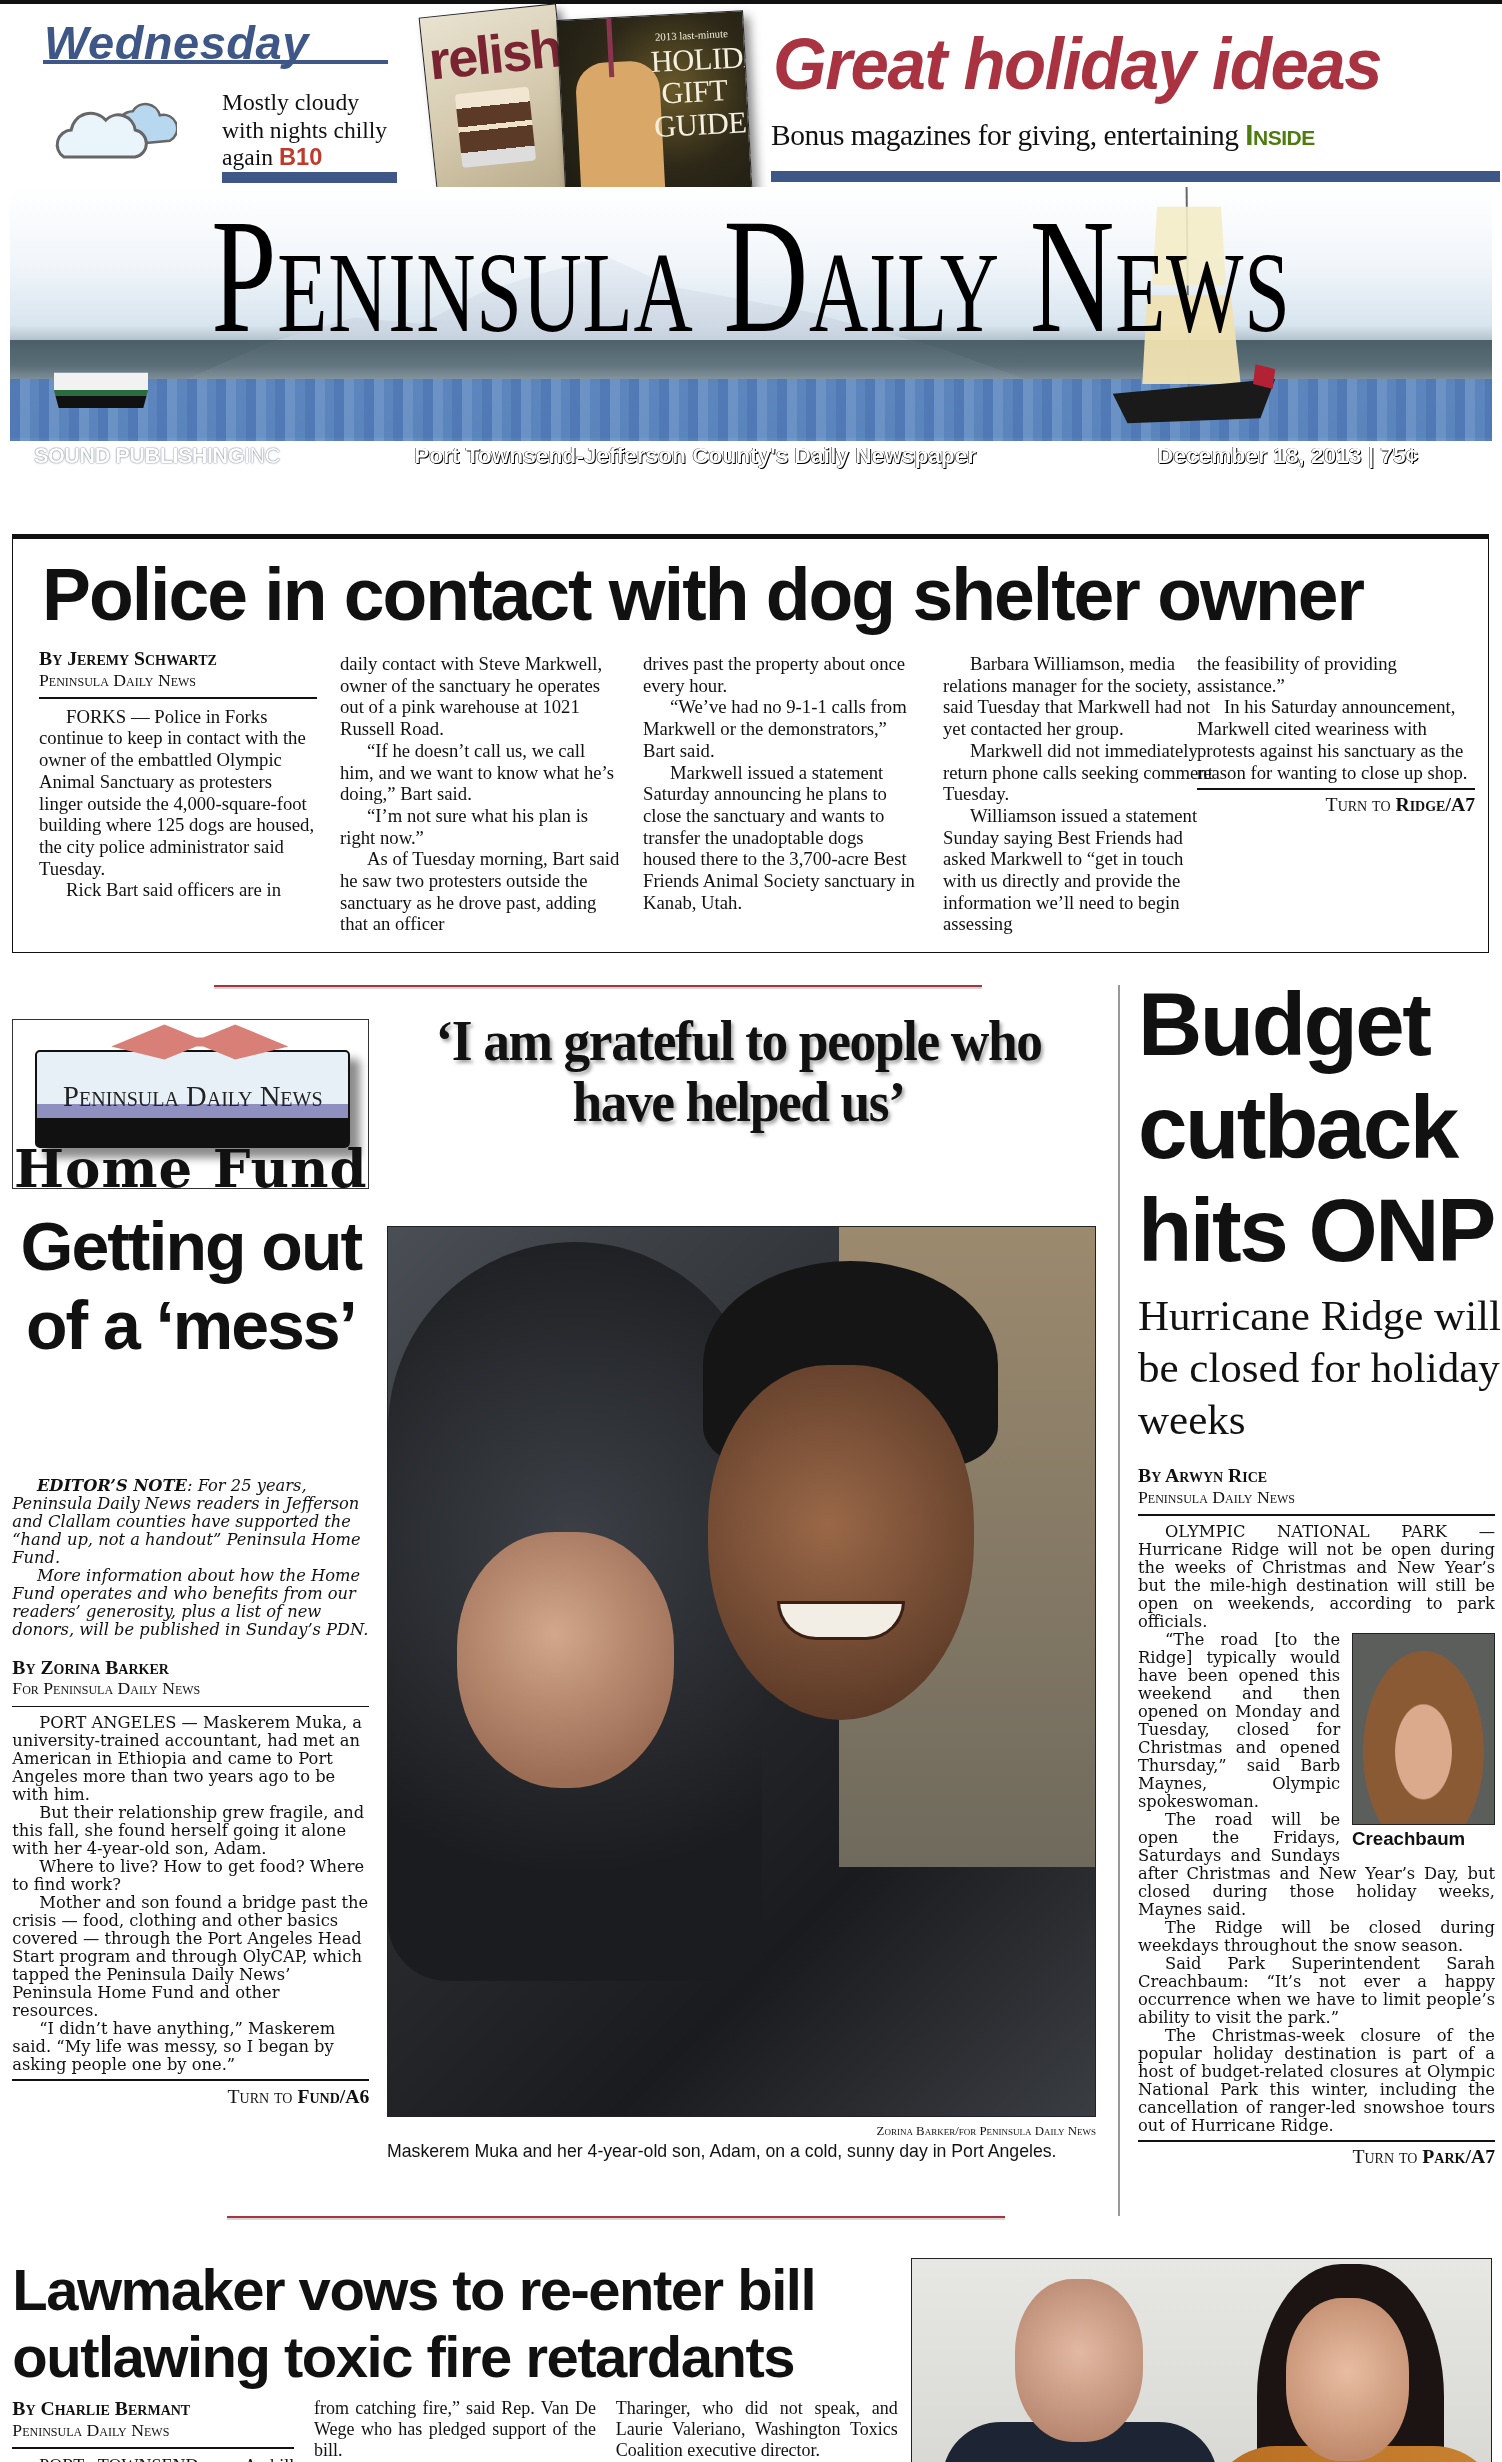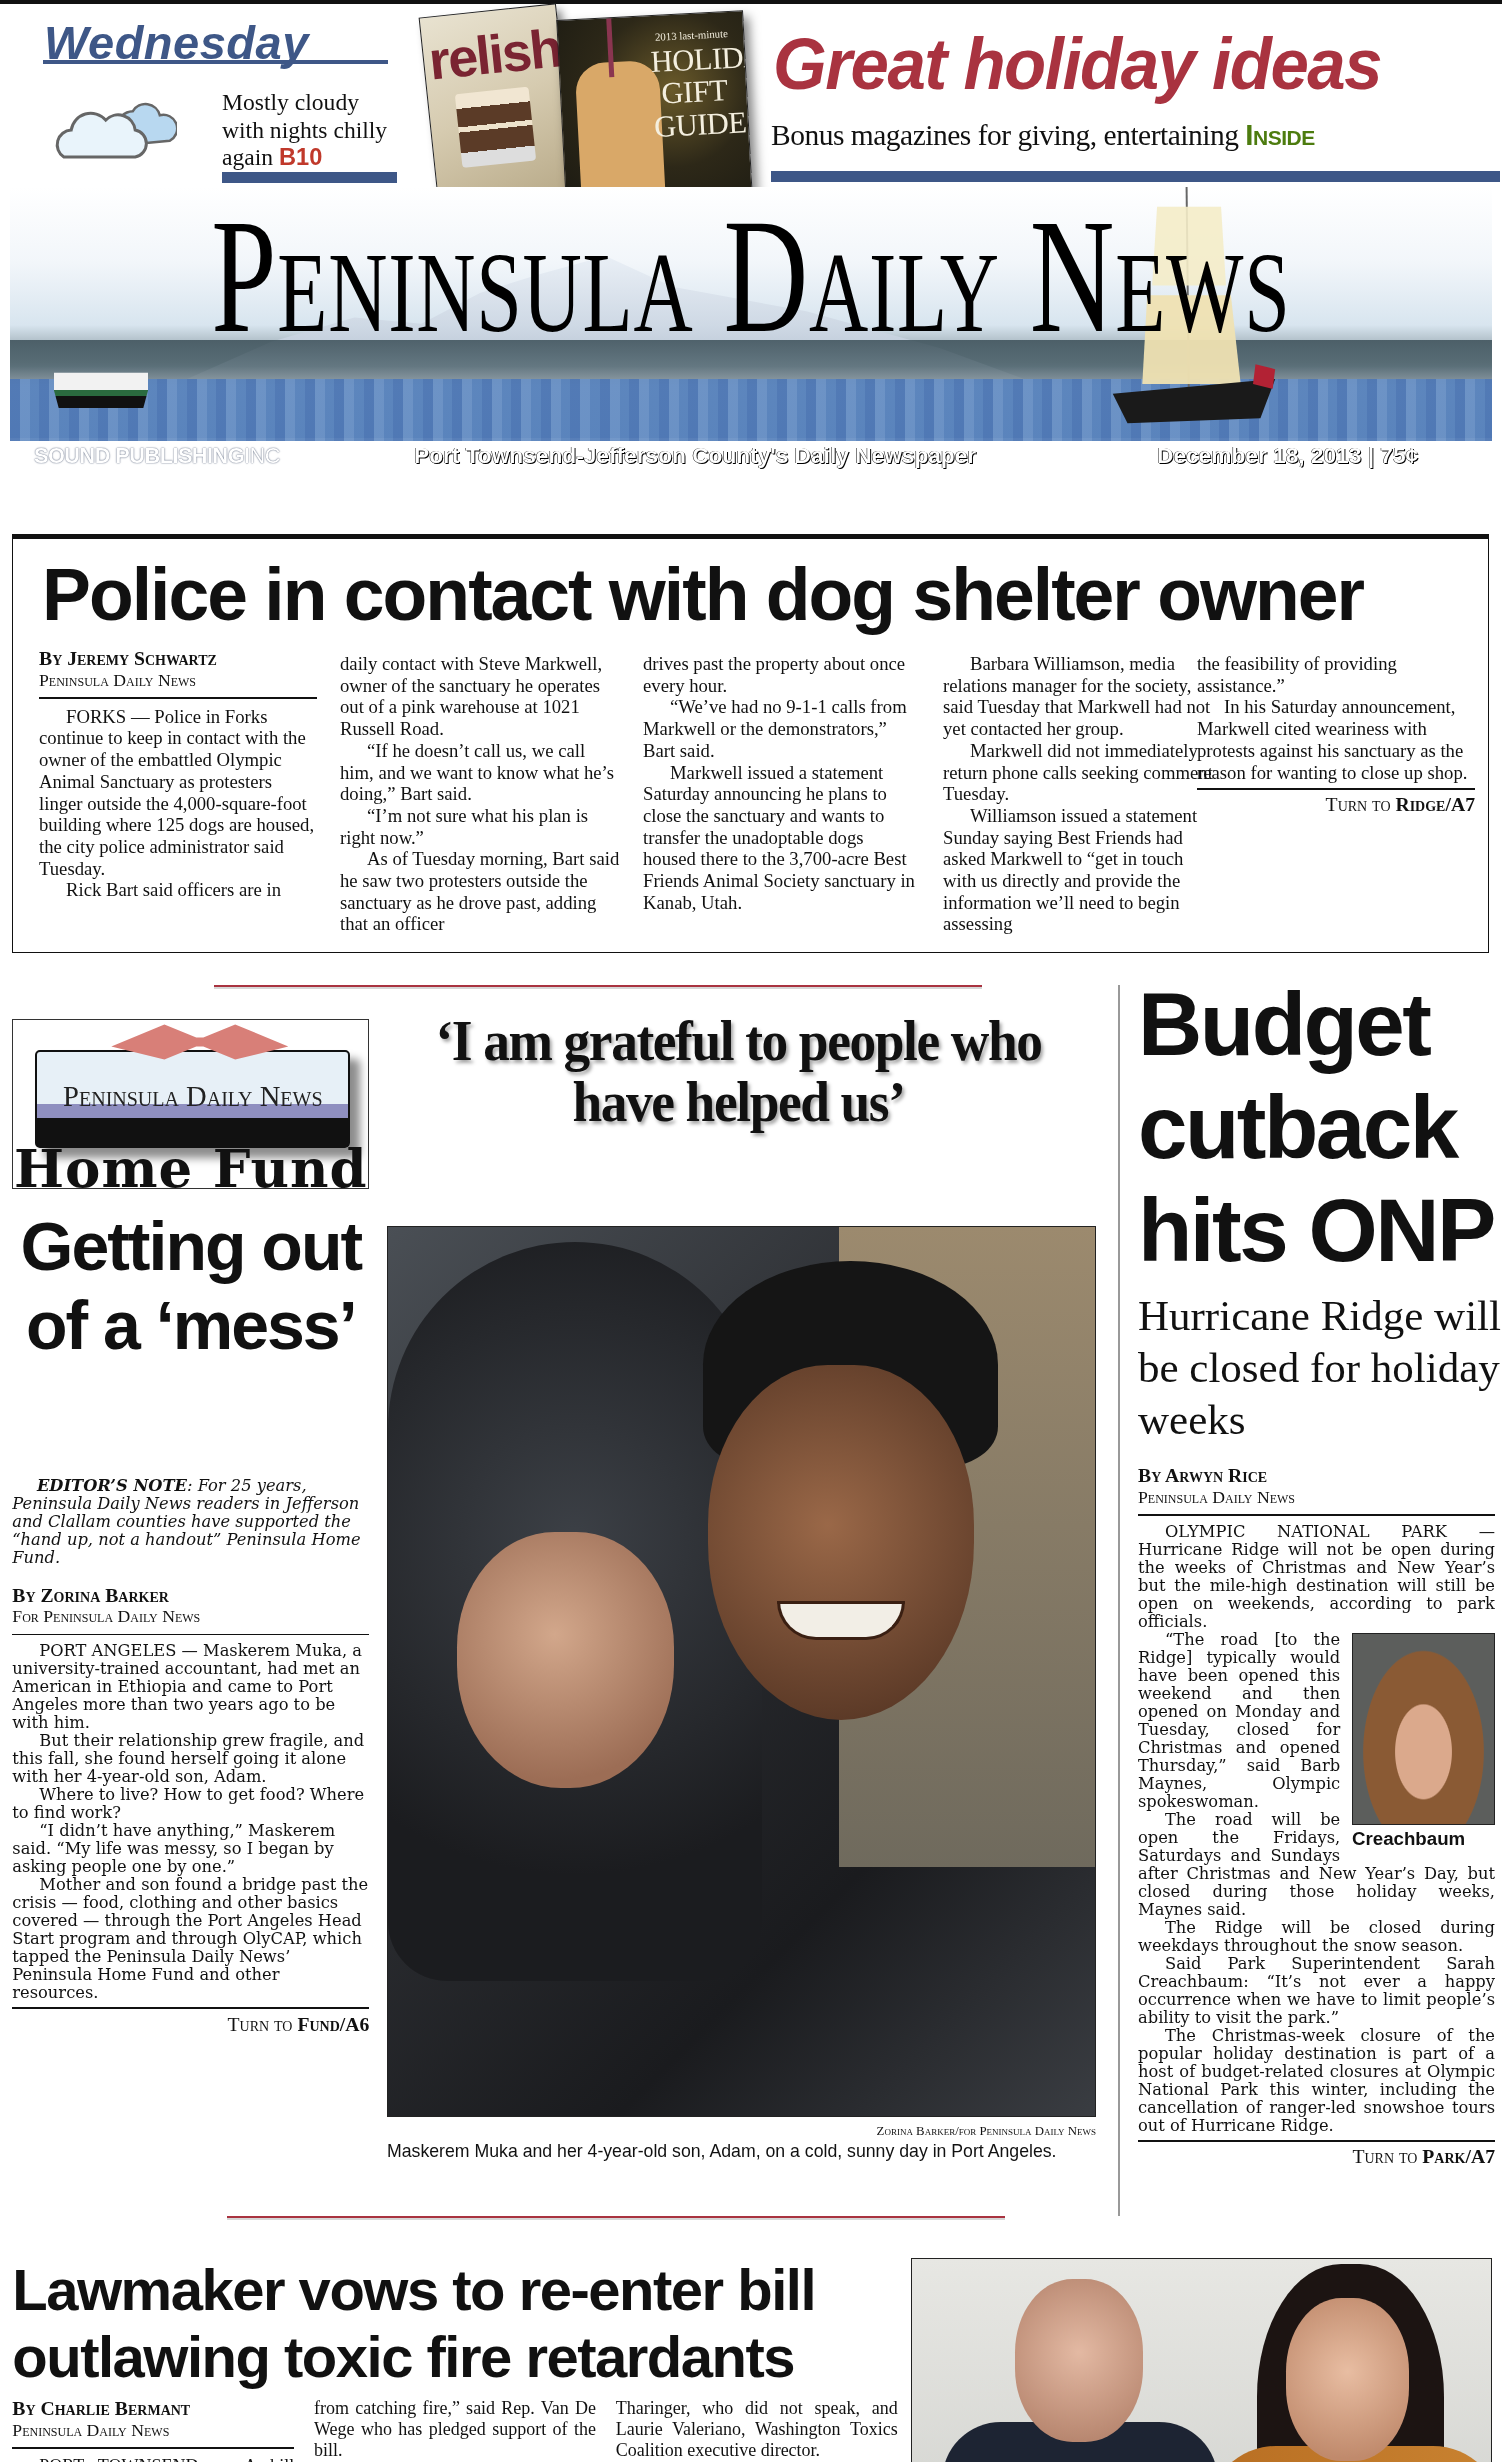--- a/index.html
+++ b/index.html
@@ -199,31 +199,32 @@
   </div>
   <div class="hf-bow"></div>
   <div class="hf-title">Home Fund</div>
 </div>
 <div class="abs quote-head">‘I am grateful to people who have helped us’</div>
 <div class="abs mess-head">Getting out of a ‘mess’</div>
 
 <div class="abs homefund-body">
   <div class="ed-note">
     <p><b>EDITOR’S NOTE</b>: <span>For 25 years, Peninsula Daily News readers in Jefferson and Clallam counties have supported the “hand up, not a handout” Peninsula Home Fund.</span></p>
+    <p>More information about how the Home Fund operates and who benefits from our readers’ generosity, plus a list of new donors, will be published in Sunday’s PDN.</p>
   </div>
   <div style="height:17.7px"></div>
   <div class="byline">By Zorina Barker</div>
   <div class="byline-org">For Peninsula Daily News</div>
   <div class="byline-rule"></div>
   <div class="col">
     <p>PORT ANGELES — Maskerem Muka, a university-trained accountant, had met an American in Ethiopia and came to Port Angeles more than two years ago to be with him.</p>
     <p>But their relationship grew fragile, and this fall, she found herself going it alone with her 4-year-old son, Adam.</p>
     <p>Where to live? How to get food? Where to find work?</p>
+    <p>Mother and son found a bridge past the crisis — food, clothing and other basics covered — through the Port Angeles Head Start program and through OlyCAP, which tapped the Peninsula Daily News’ Peninsula Home Fund and other resources.</p>
     <p>“I didn’t have anything,” Maskerem said. “My life was messy, so I began by asking people one by one.”</p>
-    <p>Mother and son found a bridge past the crisis — food, clothing and other basics covered — through the Port Angeles Head Start program and through OlyCAP, which tapped the Peninsula Daily News’ Peninsula Home Fund and other resources.</p>
   </div>
   <div class="jump">
     <span>Turn to</span>
     <b>Fund/A6</b>
   </div>
 </div>
 
 <div class="abs main-photo">
   <div class="photo-bg-wall"></div>
   <div class="photo-hood"></div>

